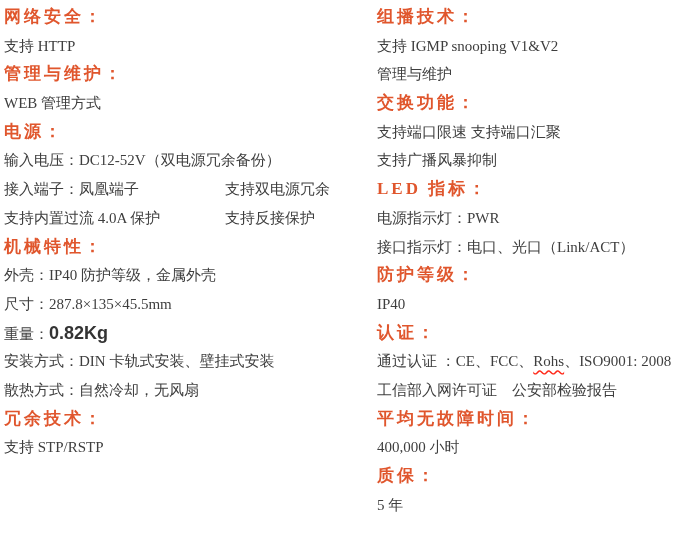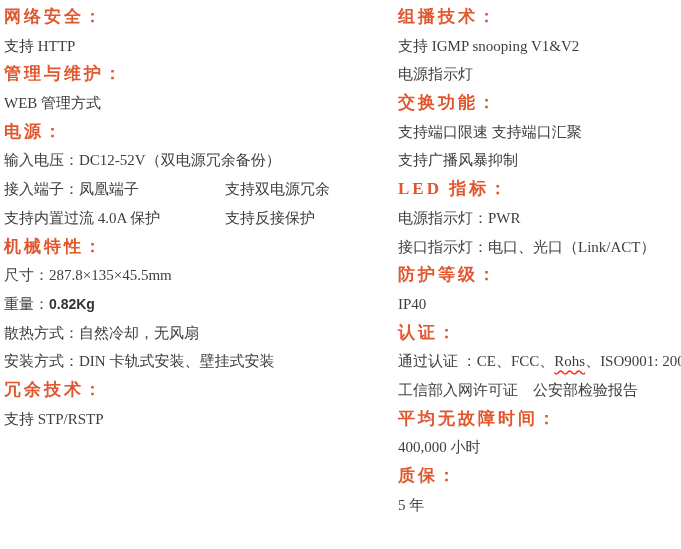--- a/index.html
+++ b/index.html
@@ -18,21 +18,21 @@
     font-family: "Liberation Serif", "DejaVu Serif", serif;
     font-size: 15px;
     color: #3e3e3e;
     text-decoration: underline;
   }
   .col {
     position: absolute;
     top: 3px;
   }
   .col-left  { left: 4px;   width: 390px; }
-  .col-right { left: 398px; width: 282px; }
+  .col-right { left: 377px; width: 282px; }
   p.line {
     margin: 0;
     height: 28.7px;
     line-height: 28.7px;
     white-space: pre;
   }
   p.heading {
     color: #e0562d;
     font-weight: bold;
     font-size: 17px;
@@ -41,21 +41,21 @@
   p.pair { display: flex; gap: 19px; }
   p.pair .c1 {
     display: inline-block;
     width: 178px;
     white-space: pre;
   }
   p.pair .c2 { white-space: pre; margin-left: 24px; }
   .weight-value {
     font-family: "Liberation Sans", "DejaVu Sans", sans-serif;
     font-weight: bold;
-    font-size: 14px;
+    font-size: 18px;
     color: #333333;
   }
   .spellcheck {
     text-decoration: underline;
     text-decoration-style: wavy;
     text-decoration-color: #ff2a1a;
     text-decoration-skip-ink: none;
     text-underline-offset: 3px;
   }
 </style>
@@ -77,35 +77,36 @@
     <p class="line pair">
       <span class="c1">接入端子：凤凰端子</span>
       <span class="c2">支持双电源冗余</span>
     </p>
     <p class="line pair">
       <span class="c1">支持内置过流 4.0A 保护</span>
       <span class="c2">支持反接保护</span>
     </p>
 
     <p class="line heading">机械特性：</p>
+    <p class="line">外壳：IP40 防护等级，金属外壳</p>
     <p class="line">尺寸：287.8×135×45.5mm</p>
     <p class="line"><span>重量：</span><span class="weight-value">0.82Kg</span></p>
+    <p class="line">安装方式：DIN 卡轨式安装、壁挂式安装</p>
     <p class="line">散热方式：自然冷却，无风扇</p>
-    <p class="line">安装方式：DIN 卡轨式安装、壁挂式安装</p>
 
     <p class="line heading">冗余技术：</p>
     <p class="line">支持 STP/RSTP</p>
 
   </div>
 
   <div class="col col-right">
 
     <p class="line heading">组播技术：</p>
     <p class="line">支持 IGMP snooping V1&amp;V2</p>
-    <p class="line">电源指示灯</p>
+    <p class="line">管理与维护</p>
 
     <p class="line heading">交换功能：</p>
     <p class="line">支持端口限速 支持端口汇聚</p>
     <p class="line">支持广播风暴抑制</p>
 
     <p class="line heading">LED 指标：</p>
     <p class="line">电源指示灯：PWR</p>
     <p class="line">接口指示灯：电口、光口（Link/ACT）</p>
 
     <p class="line heading">防护等级：</p>

